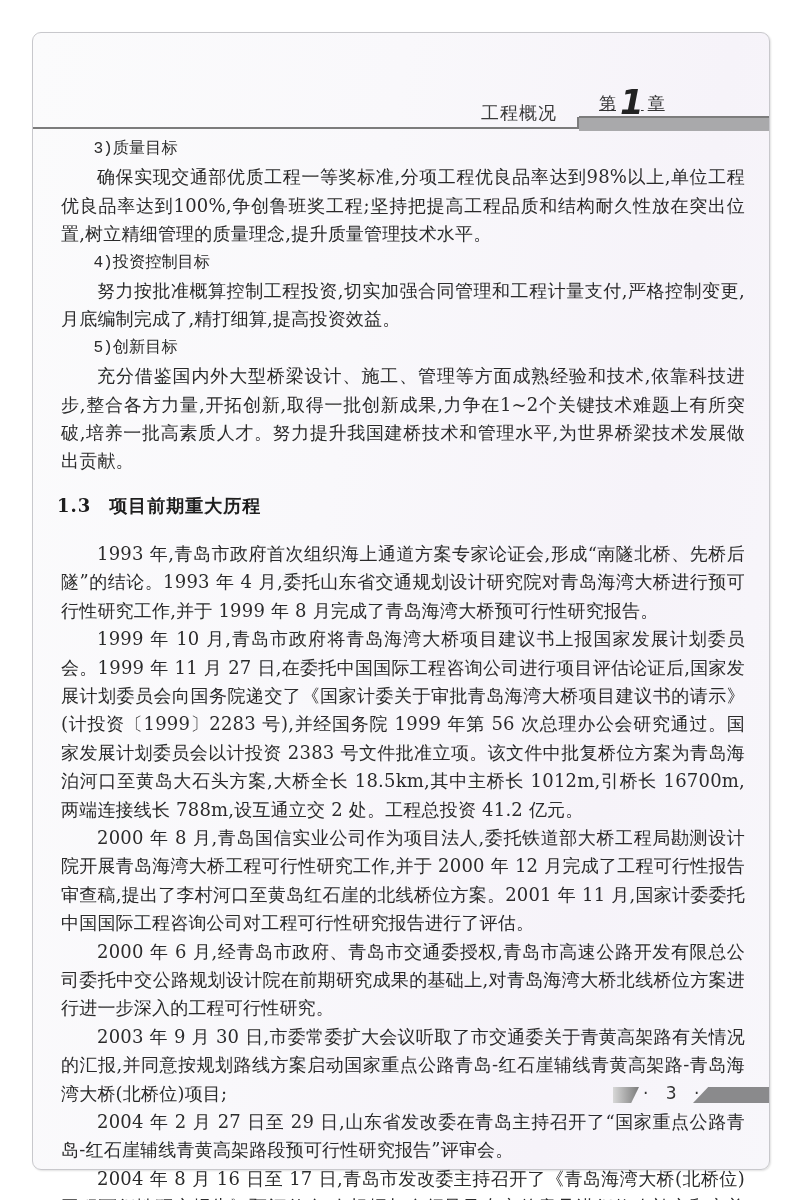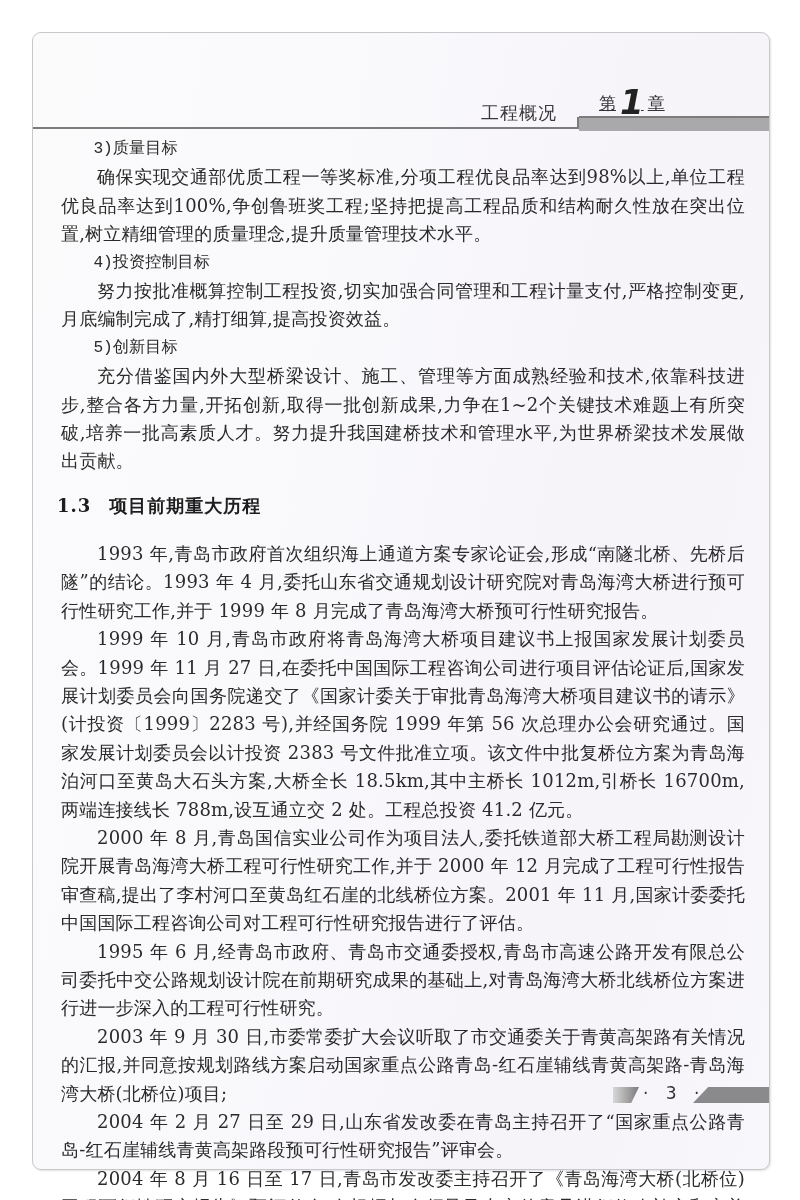--- a/index.html
+++ b/index.html
@@ -154,21 +154,21 @@
     <p class="subhead">5)创新目标</p>
     <p class="p">充分借鉴国内外大型桥梁设计、施工、管理等方面成熟经验和技术,依靠科技进步,整合各方力量,开拓创新,取得一批创新成果,力争在1~2个关键技术难题上有所突破,培养一批高素质人才。努力提升我国建桥技术和管理水平,为世界桥梁技术发展做出贡献。</p>
 
     <h2 class="section-title">
       <span class="secnum">1.3</span><span>项目前期重大历程</span>
     </h2>
 
     <p class="p">1993 年,青岛市政府首次组织海上通道方案专家论证会,形成“南隧北桥、先桥后隧”的结论。1993 年 4 月,委托山东省交通规划设计研究院对青岛海湾大桥进行预可行性研究工作,并于 1999 年 8 月完成了青岛海湾大桥预可行性研究报告。</p>
     <p class="p">1999 年 10 月,青岛市政府将青岛海湾大桥项目建议书上报国家发展计划委员会。1999 年 11 月 27 日,在委托中国国际工程咨询公司进行项目评估论证后,国家发展计划委员会向国务院递交了《国家计委关于审批青岛海湾大桥项目建议书的请示》(计投资〔1999〕2283 号),并经国务院 1999 年第 56 次总理办公会研究通过。国家发展计划委员会以计投资 2383 号文件批准立项。该文件中批复桥位方案为青岛海泊河口至黄岛大石头方案,大桥全长 18.5km,其中主桥长 1012m,引桥长 16700m,两端连接线长 788m,设互通立交 2 处。工程总投资 41.2 亿元。</p>
     <p class="p">2000 年 8 月,青岛国信实业公司作为项目法人,委托铁道部大桥工程局勘测设计院开展青岛海湾大桥工程可行性研究工作,并于 2000 年 12 月完成了工程可行性报告审查稿,提出了李村河口至黄岛红石崖的北线桥位方案。2001 年 11 月,国家计委委托中国国际工程咨询公司对工程可行性研究报告进行了评估。</p>
-    <p class="p">1995 年 6 月,经青岛市政府、青岛市交通委授权,青岛市高速公路开发有限总公司委托中交公路规划设计院在前期研究成果的基础上,对青岛海湾大桥北线桥位方案进行进一步深入的工程可行性研究。</p>
+    <p class="p">2000 年 6 月,经青岛市政府、青岛市交通委授权,青岛市高速公路开发有限总公司委托中交公路规划设计院在前期研究成果的基础上,对青岛海湾大桥北线桥位方案进行进一步深入的工程可行性研究。</p>
     <p class="p">2003 年 9 月 30 日,市委常委扩大会议听取了市交通委关于青黄高架路有关情况的汇报,并同意按规划路线方案启动国家重点公路青岛-红石崖辅线青黄高架路-青岛海湾大桥(北桥位)项目;</p>
     <p class="p">2004 年 2 月 27 日至 29 日,山东省发改委在青岛主持召开了“国家重点公路青岛-红石崖辅线青黄高架路段预可行性研究报告”评审会。</p>
     <p class="p">2004 年 8 月 16 日至 17 日,青岛市发改委主持召开了《青岛海湾大桥(北桥位)工程可行性研究报告》预评估会,在根据与会领导及专家的意见进行修改补充和完善后,于 2004 年 8 月底编制完成了《青岛海湾大桥(北桥位)工程可行性研究报告》。该报告主要从交通量分</p>
   </div>
 
   <div class="footer">
     <div class="footer-wedge"></div>
     <div class="footer-num">· 3 ·</div>
     <div class="footer-bar"></div>
   </div>

